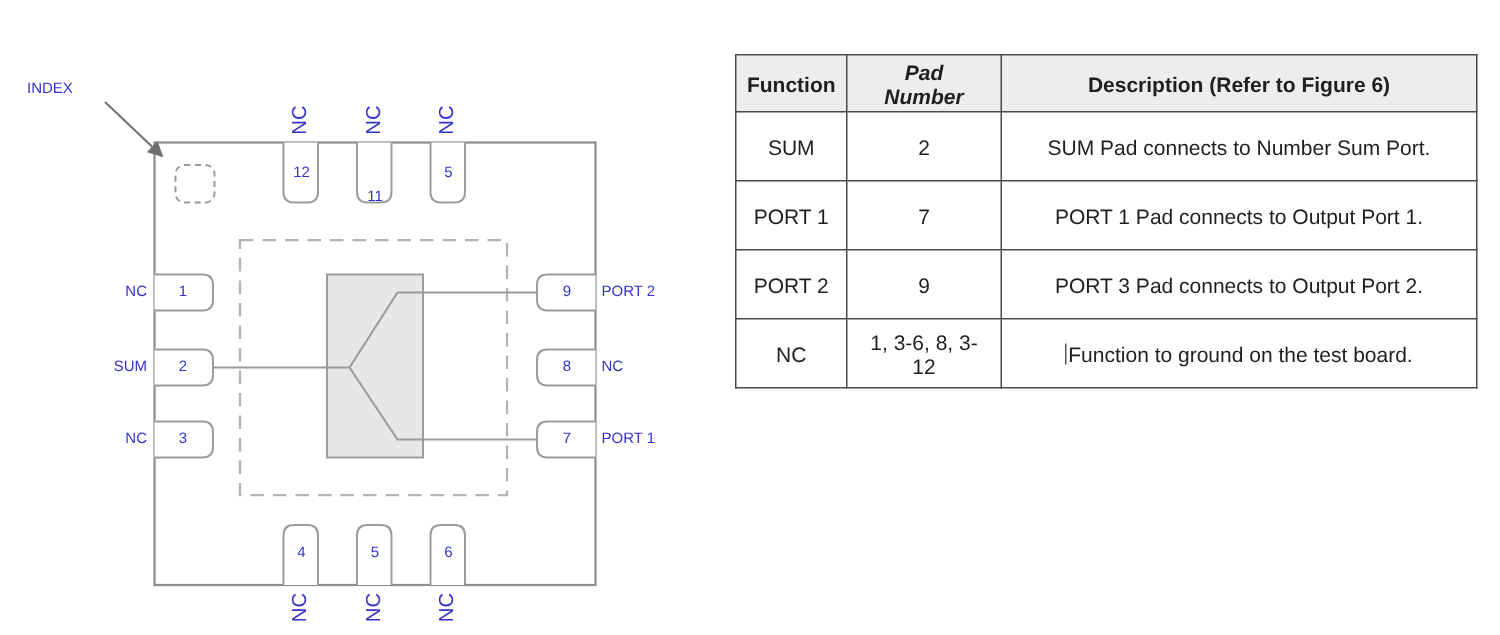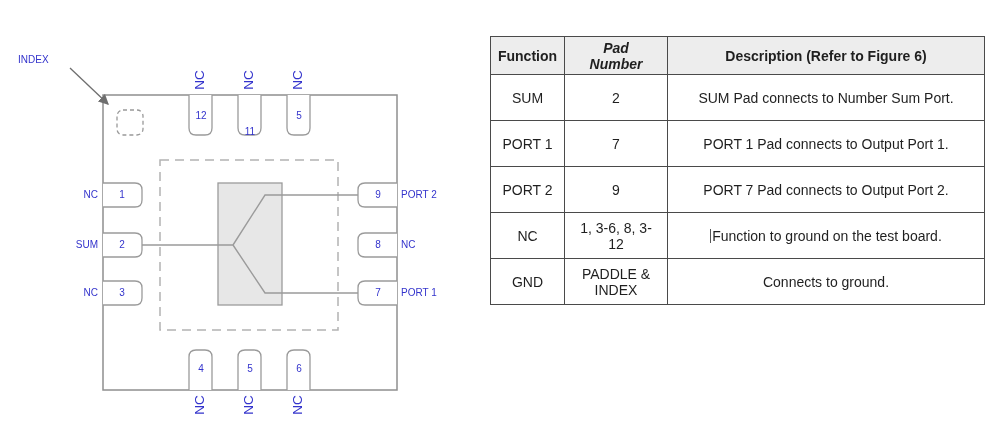--- a/index.html
+++ b/index.html
@@ -204,32 +204,26 @@
           <td>SUM Pad connects to Number Sum Port.</td>
         </tr>
         <tr>
           <td>PORT 1</td>
           <td>7</td>
           <td>PORT 1 Pad connects to Output Port 1.</td>
         </tr>
         <tr>
           <td>PORT 2</td>
           <td>9</td>
-          <td>PORT 7 Pad connects to Output Port 2.</td>
+          <td>PORT 3 Pad connects to Output Port 2.</td>
         </tr>
         <tr>
           <td>NC</td>
           <td>
             <span class="wrap-narrow">1, 3-6, 8, 3-12</span></td>
           <td>
             <span class="caret"></span><span>Function to ground on the test board.</span></td>
         </tr>
-        <tr>
-          <td>GND</td>
-          <td>
-            <span class="wrap-narrow">PADDLE &amp; INDEX</span></td>
-          <td>Connects to ground.</td>
-        </tr>
       </tbody>
     </table>
   </div>
 
 </div>
 
 </body></html>

